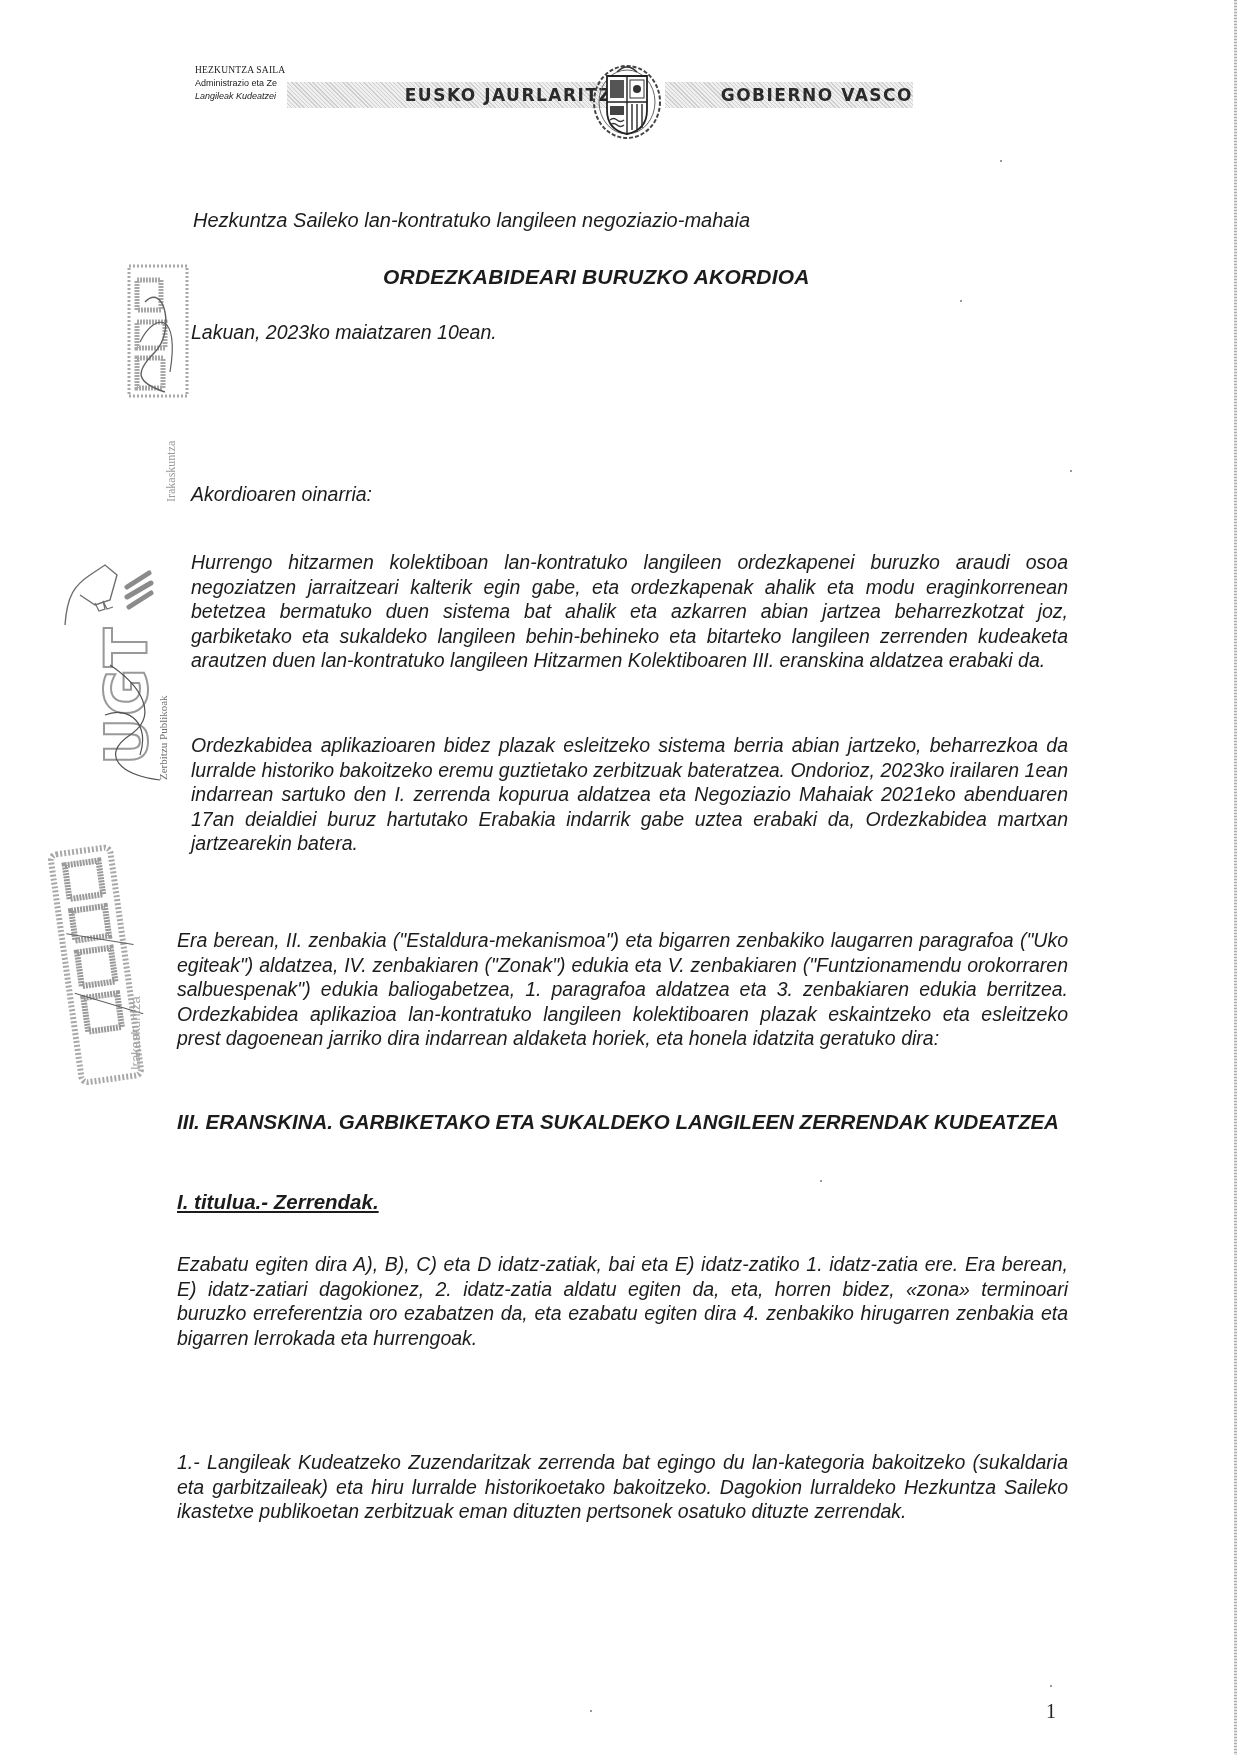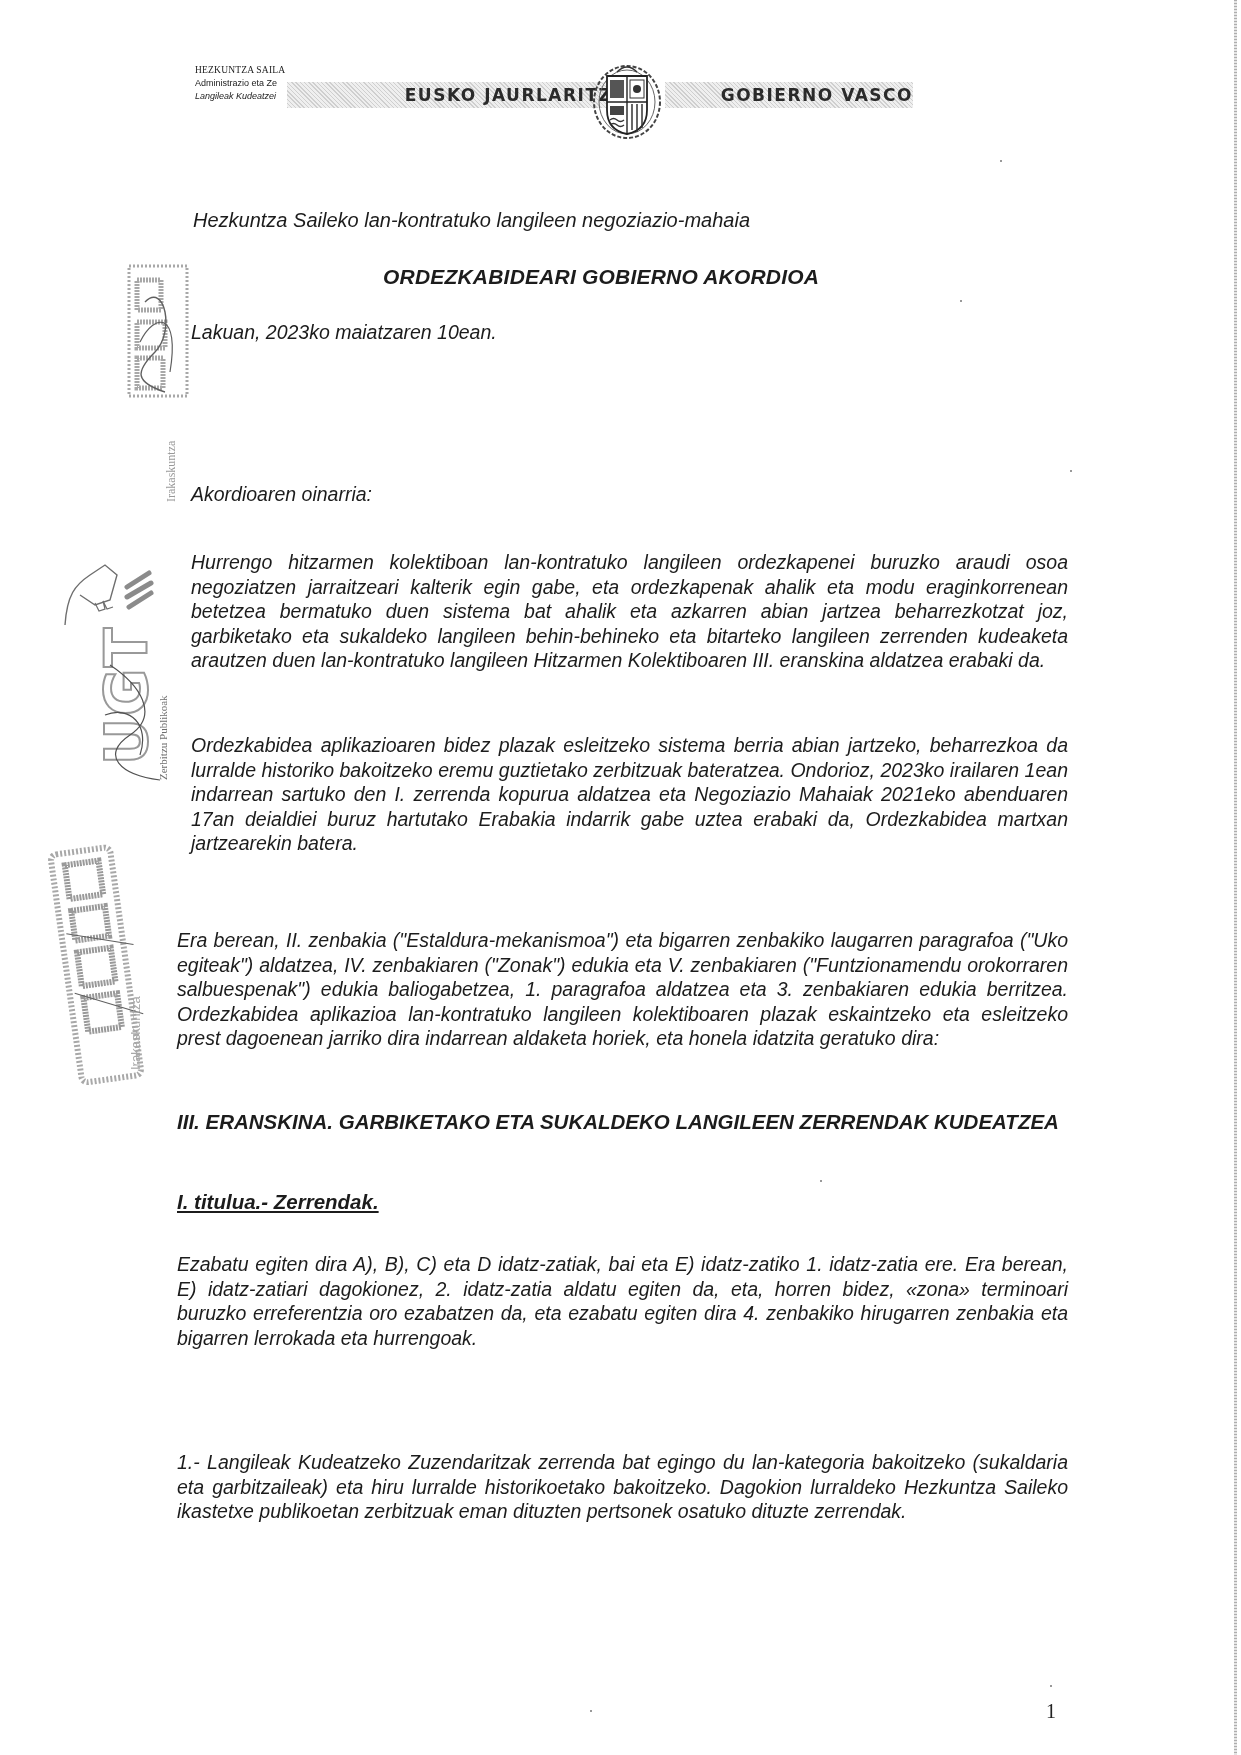--- a/index.html
+++ b/index.html
@@ -127,21 +127,21 @@
       <rect x="38" y="78" width="34" height="30" fill="none" stroke="#888" stroke-width="6" stroke-dasharray="2 1"></rect>
       <rect x="38" y="120" width="34" height="34" fill="none" stroke="#888" stroke-width="6" stroke-dasharray="2 1"></rect>
       <rect x="38" y="166" width="34" height="34" fill="none" stroke="#888" stroke-width="6" stroke-dasharray="2 1"></rect>
       <line x1="30" y1="100" x2="95" y2="120" stroke="#444" stroke-width="1"></line>
       <line x1="30" y1="160" x2="95" y2="190" stroke="#444" stroke-width="1"></line>
     </g>
     <text x="100" y="240" transform="rotate(-90 100 240)" font-family="Liberation Sans, sans-serif" font-size="13" fill="#999">Irakaskuntza</text>
   </svg>
 
   <div class="t subtitle">Hezkuntza Saileko lan-kontratuko langileen negoziazio-mahaia</div>
-  <div class="t title">ORDEZKABIDEARI GOBIERNO AKORDIOA</div>
+  <div class="t title">ORDEZKABIDEARI BURUZKO AKORDIOA</div>
   <div class="t date">Lakuan, 2023ko maiatzaren 10ean.</div>
   <div class="t basis">Akordioaren oinarria:</div>
   <div class="t p2 just">Hurrengo hitzarmen kolektiboan lan-kontratuko langileen ordezkapenei buruzko araudi osoa negoziatzen jarraitzeari kalterik egin gabe, eta ordezkapenak ahalik eta modu eraginkorrenean betetzea bermatuko duen sistema bat ahalik eta azkarren abian jartzea beharrezkotzat joz, garbiketako eta sukaldeko langileen behin-behineko eta bitarteko langileen zerrenden kudeaketa arautzen duen lan-kontratuko langileen Hitzarmen Kolektiboaren III. eranskina aldatzea erabaki da.</div>
   <div class="t p3 just">Ordezkabidea aplikazioaren bidez plazak esleitzeko sistema berria abian jartzeko, beharrezkoa da lurralde historiko bakoitzeko eremu guztietako zerbitzuak bateratzea. Ondorioz, 2023ko irailaren 1ean indarrean sartuko den I. zerrenda kopurua aldatzea eta Negoziazio Mahaiak 2021eko abenduaren 17an deialdiei buruz hartutako Erabakia indarrik gabe uztea erabaki da, Ordezkabidea martxan jartzearekin batera.</div>
   <div class="t p4 just">Era berean, II. zenbakia ("Estaldura-mekanismoa") eta bigarren zenbakiko laugarren paragrafoa ("Uko egiteak") aldatzea, IV. zenbakiaren ("Zonak") edukia eta V. zenbakiaren ("Funtzionamendu orokorraren salbuespenak") edukia baliogabetzea, 1. paragrafoa aldatzea eta 3. zenbakiaren edukia berritzea. Ordezkabidea aplikazioa lan-kontratuko langileen kolektiboaren plazak eskaintzeko eta esleitzeko prest dagoenean jarriko dira indarrean aldaketa horiek, eta honela idatzita geratuko dira:</div>
   <div class="t annex">III. ERANSKINA. GARBIKETAKO ETA SUKALDEKO LANGILEEN ZERRENDAK KUDEATZEA</div>
   <div class="t titulua">I. titulua.- Zerrendak.</div>
   <div class="t p5 just">Ezabatu egiten dira A), B), C) eta D idatz-zatiak, bai eta E) idatz-zatiko 1. idatz-zatia ere. Era berean, E) idatz-zatiari dagokionez, 2. idatz-zatia aldatu egiten da, eta, horren bidez, «zona» terminoari buruzko erreferentzia oro ezabatzen da, eta ezabatu egiten dira 4. zenbakiko hirugarren zenbakia eta bigarren lerrokada eta hurrengoak.</div>
   <div class="t p6 just">1.- Langileak Kudeatzeko Zuzendaritzak zerrenda bat egingo du lan-kategoria bakoitzeko (sukaldaria eta garbitzaileak) eta hiru lurralde historikoetako bakoitzeko. Dagokion lurraldeko Hezkuntza Saileko ikastetxe publikoetan zerbitzuak eman dituzten pertsonek osatuko dituzte zerrendak.</div>
 

